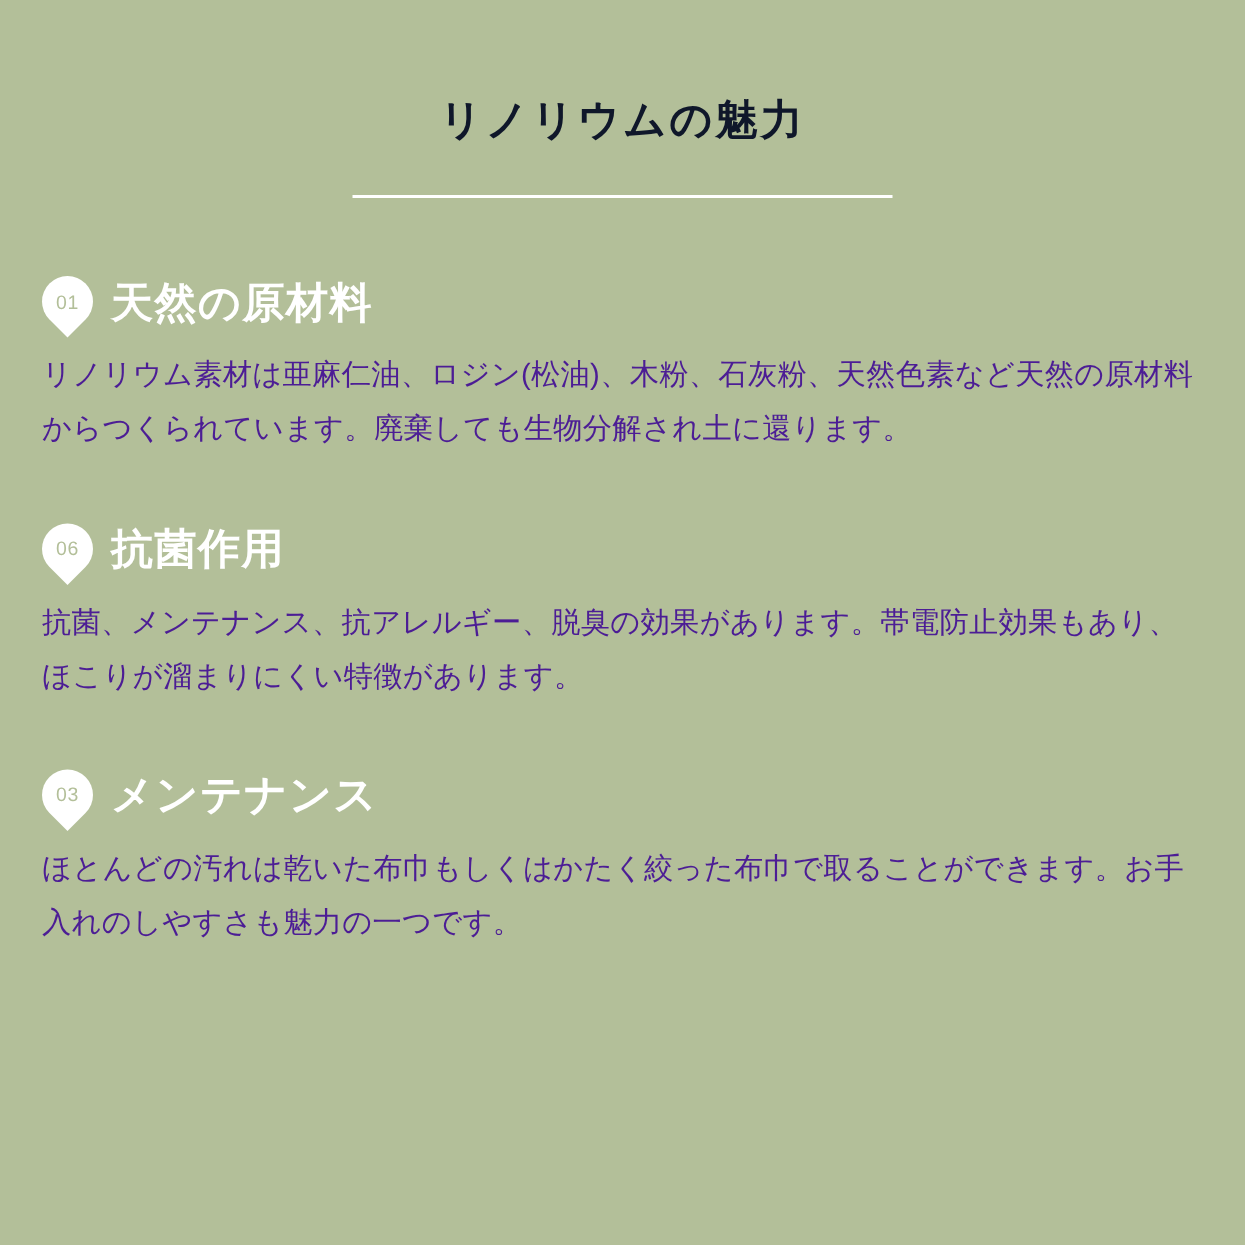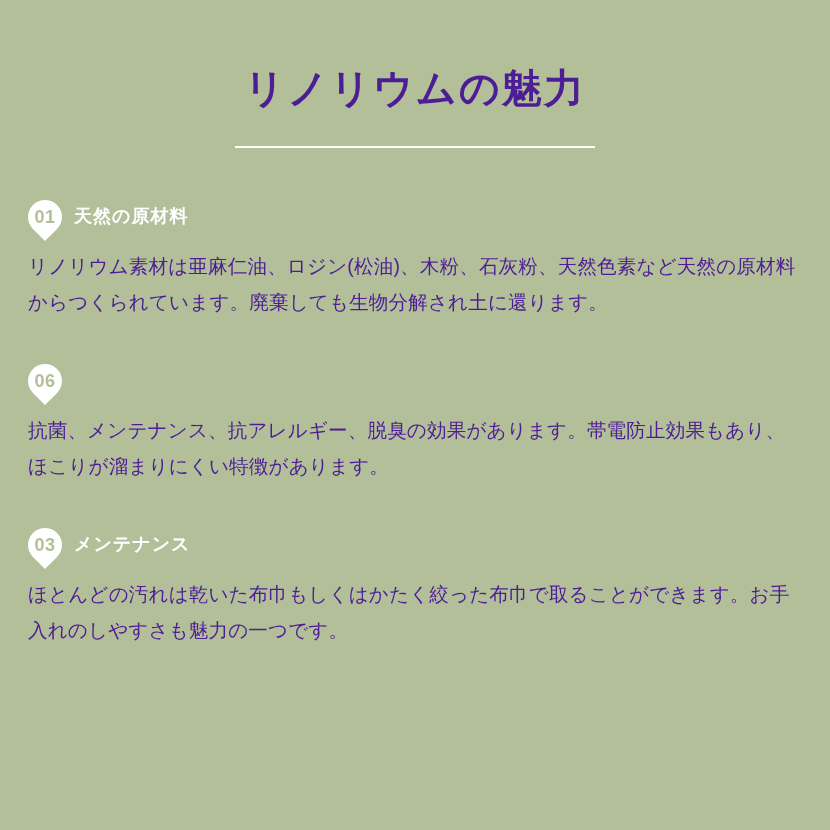--- a/index.html
+++ b/index.html
@@ -21,24 +21,24 @@
     box-sizing: border-box;
   }
 
   
   .title-wrap {
     padding-top: 62px;
     text-align: center;
   }
   .title {
     display: inline-block;
-    font-size: 40px;
+    font-size: 28px;
     font-weight: 700;
     letter-spacing: 2px;
-    color: #4c1d95;
+    color: #0f172a;
     line-height: 1.3;
     padding-bottom: 14px;
     position: relative;
   }
   .title-underline {
     display: block;
     width: 360px;
     height: 2px;
     background: #ffffff;
     margin: 18px auto 0 auto;
@@ -83,29 +83,29 @@
   }
   .badge .num {
     position: absolute;
     left: 0;
     top: 0;
     width: 34px;
     height: 34px;
     display: flex;
     align-items: center;
     justify-content: center;
-    font-size: 18px;
-    font-weight: 700;
+    font-size: 13px;
+    font-weight: 400;
     color: #b3bf99;
     letter-spacing: 0.5px;
     line-height: 1;
   }
 
   .section-title {
-    font-size: 18px;
+    font-size: 28px;
     font-weight: 700;
     color: #ffffff;
     letter-spacing: 1px;
     line-height: 1.2;
   }
 
   .section-body {
     font-size: 19.5px;
     line-height: 1.85;
     color: #4c1d95;
@@ -135,20 +135,21 @@
       </div>
       <div class="section-body">リノリウム素材は亜麻仁油、ロジン(松油)、木粉、石灰粉、天然色素など天然の原材料からつくられています。廃棄しても生物分解され土に還ります。</div>
     </div>
 
     <div class="section">
       <div class="section-head">
         <div class="badge">
           <span class="pin"></span>
           <span class="num">06</span>
         </div>
+        <div class="section-title">抗菌作用</div>
       </div>
       <div class="section-body">抗菌、メンテナンス、抗アレルギー、脱臭の効果があります。帯電防止効果もあり、ほこりが溜まりにくい特徴があります。</div>
     </div>
 
     <div class="section">
       <div class="section-head">
         <div class="badge">
           <span class="pin"></span>
           <span class="num">03</span>
         </div>

